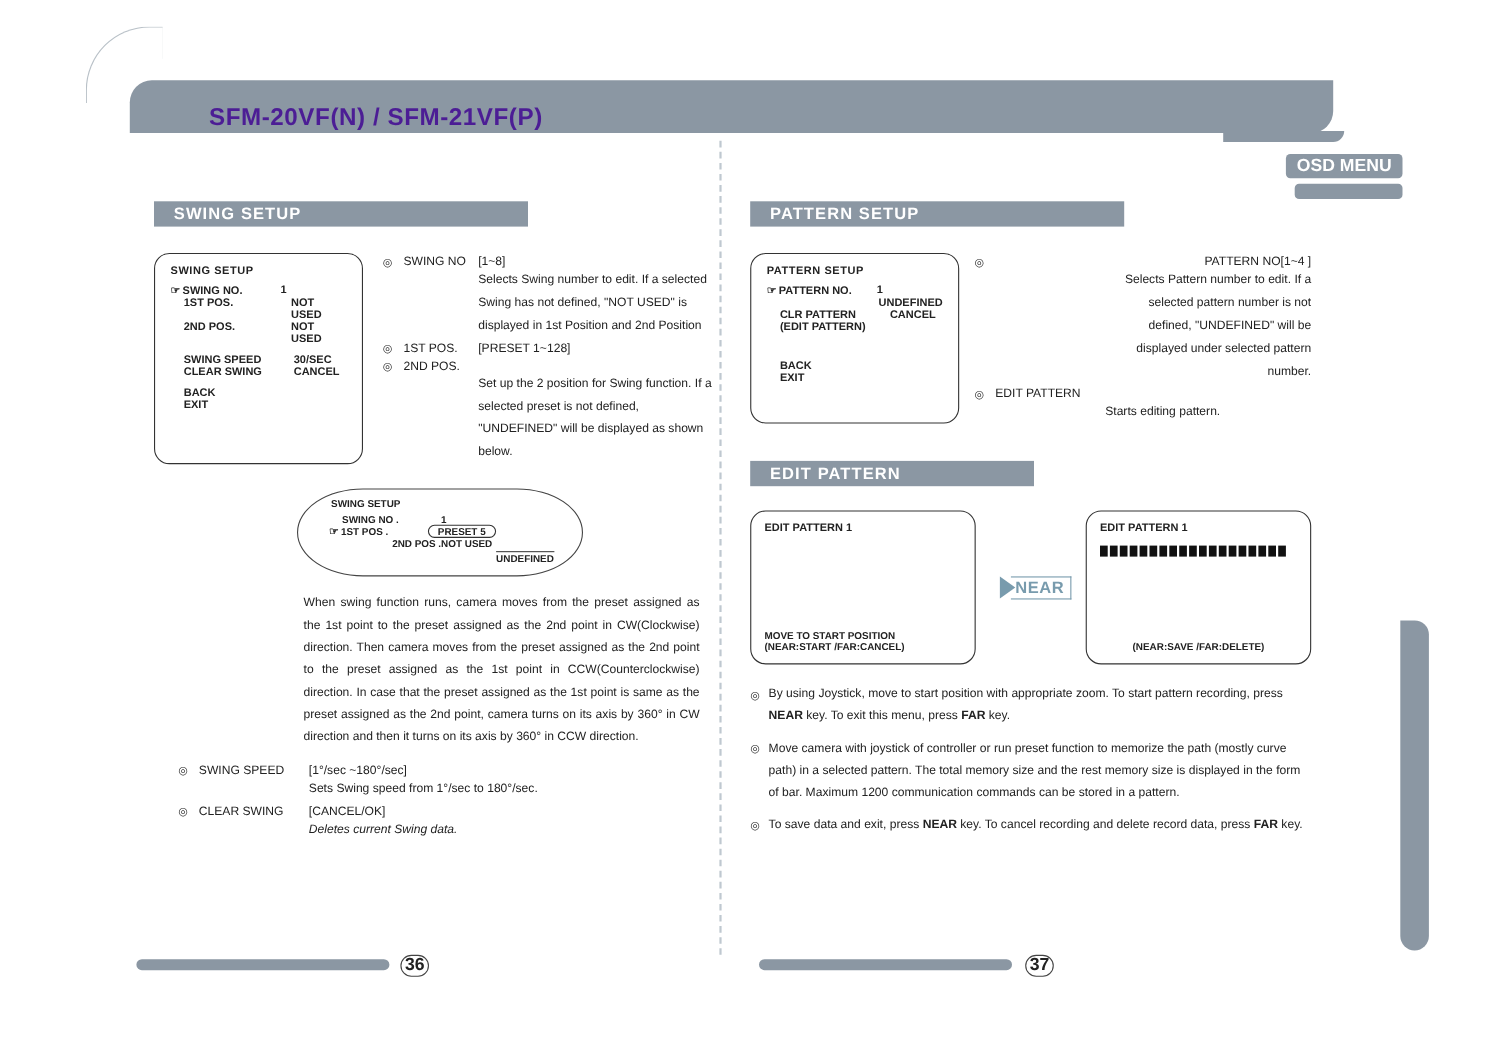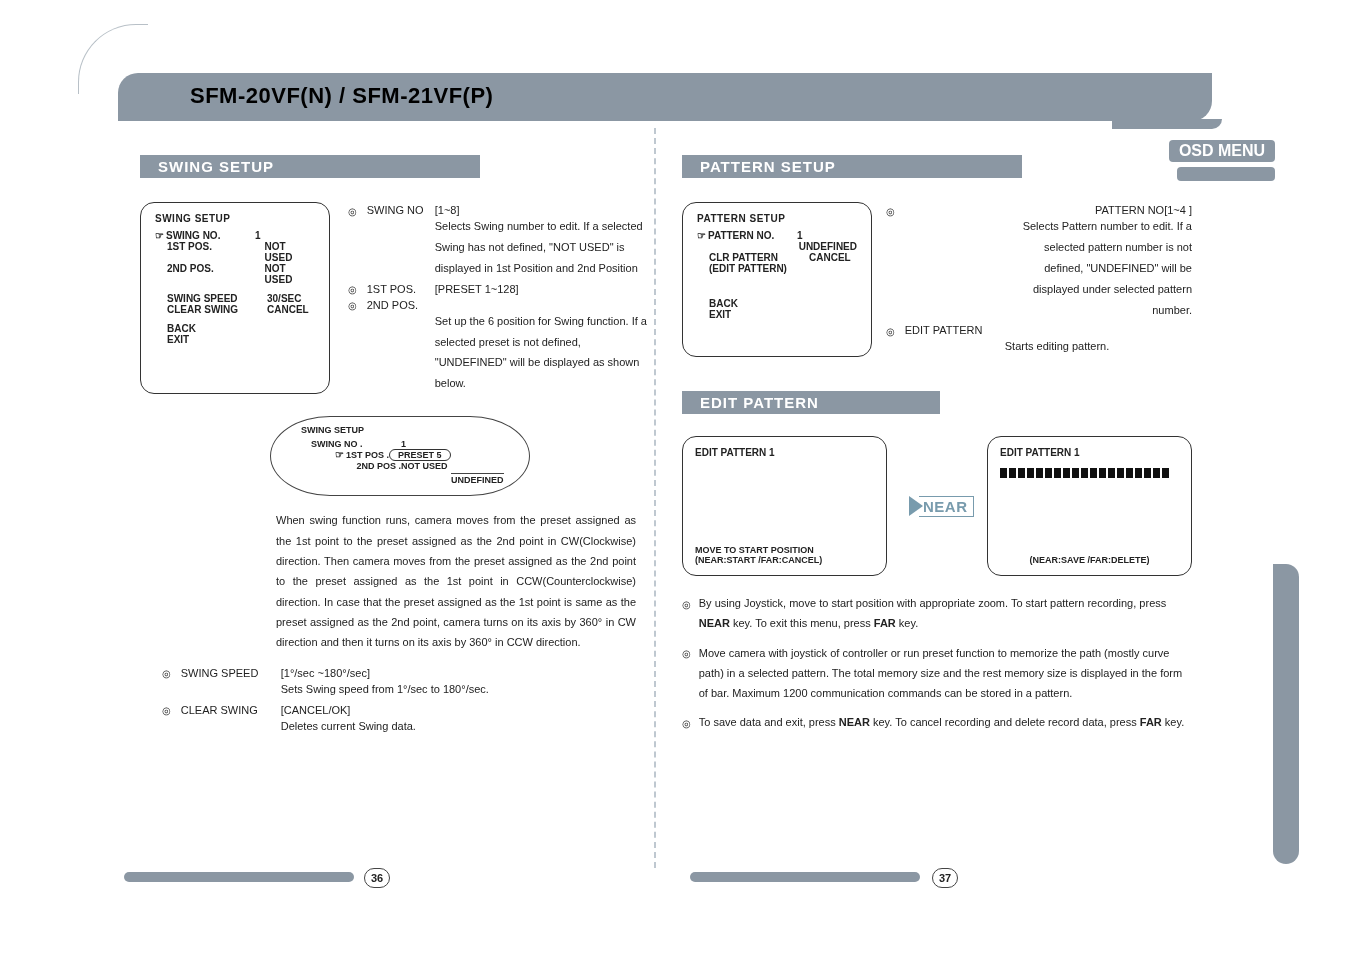--- a/index.html
+++ b/index.html
@@ -1,45 +1,45 @@
 <!DOCTYPE html>
 <html><head>
 <meta charset="utf-8">
 <style>
 *{margin:0;padding:0;box-sizing:border-box}
 body{background:#fff;font-family:Arial,Helvetica,sans-serif;font-size:11px;color:#222;width:1351px;height:954px;overflow:hidden;position:relative}
 .corner-tl{position:absolute;left:78px;top:24px;width:70px;height:70px;border-left:1px solid #b8c0c7;border-top:1px solid #b8c0c7;border-top-left-radius:58px}
 .hdr-bar{position:absolute;left:118px;top:73px;width:1094px;height:48px;background:#8b97a3;border-top-left-radius:20px;border-bottom-right-radius:20px}
 .hdr-bar::after{content:"";position:absolute;right:-10px;bottom:-8px;width:110px;height:10px;background:#8b97a3;border-radius:0 0 14px 0}
-.hdr-title{color:#000000;font-size:22px;font-weight:bold;padding:10px 0 0 72px;letter-spacing:.5px}
+.hdr-title{color:#4c1d95;font-size:22px;font-weight:bold;padding:21px 0 0 72px;letter-spacing:.5px}
 .osd-lbl{position:absolute;right:76px;top:140px;width:106px;height:22px;background:#8b97a3;color:#fff;font-weight:bold;font-size:16px;text-align:center;line-height:22px;border-radius:4px}
 .osd-stub{position:absolute;right:76px;top:167px;width:98px;height:14px;background:#8b97a3;border-radius:4px}
 .divider{position:absolute;left:654px;top:128px;height:740px;border-left:2px dashed #bfc8d0}
-.col{position:absolute;top:155px;width:510px}
+.col{position:absolute;top:183px;width:510px}
 .col-l{left:140px}
 .col-r{left:682px}
 .sec-title{display:inline-block;background:#8b97a3;color:#fff;font-weight:bold;font-size:15px;padding:3px 18px 3px 18px;letter-spacing:1px;min-width:340px}
 .sec-title.short{min-width:258px}
 .menu-box{border:1px solid #333;border-radius:14px;padding:10px 14px;width:190px;font-size:10px;margin-top:24px}
 .menu-box .mtitle{font-weight:bold;letter-spacing:.5px;margin-bottom:6px;font-size:10px}
 .menu-row{display:flex;justify-content:flex-start}
 .menu-row .k{width:100px;font-weight:bold}
 .menu-row .v{font-weight:bold}
 .menu-spacer{height:8px}
 .mrow.ind{padding-left:12px}
 .pointer::before{content:"☞";margin-right:2px;font-weight:bold;font-size:10px}
 .bulleted{display:flex;gap:10px;margin-top:4px}
 .bulleted .marker::before{content:"◎";font-size:10px;position:relative;top:.5px}
 .bulleted .key{width:90px;display:inline-block}
 .desc{line-height:1.9}
 .para{line-height:1.85;text-align:justify;margin-top:14px}
 .callout{position:relative;margin:22px 0 6px 130px;width:260px;border:1px solid #444;border-radius:60px/40px;padding:8px 20px 10px 30px;font-size:9px}
 .callout .ct{font-weight:bold;margin-bottom:4px;font-size:9px}
 .callout .pill{display:inline-block;border:1px solid #333;border-radius:10px;padding:0 8px;font-weight:bold;font-size:9px}
-.page-num{position:absolute;bottom:66px;width:26px;height:20px;border:1px solid #444;border-radius:12px;text-align:center;font-weight:bold;font-size:11px;line-height:18px}
+.page-num{position:absolute;bottom:66px;width:26px;height:20px;border:1px solid #444;border-radius:12px;text-align:center;font-weight:bold;font-size:16px;line-height:18px}
 .page-num-l{left:364px}
 .page-num-r{left:932px}
 .page-bar{position:absolute;bottom:72px;height:10px;width:230px;background:#8b97a3}
 .page-bar-l{left:124px;border-radius:5px 5px 5px 5px}
 .page-bar-r{left:690px;border-radius:5px}
 .right-pill{position:absolute;right:52px;bottom:90px;width:26px;height:300px;background:#8b97a3;border-radius:0 14px 14px 14px}
 .edit-boxes{display:flex;gap:22px;align-items:center;margin-top:22px}
 .edit-panel{width:210px;height:140px;border:1px solid #333;border-radius:14px;padding:10px 12px;font-size:9.5px;font-weight:bold;display:flex;flex-direction:column;position:relative}
 .edit-panel .etitle{font-size:10px;margin-bottom:6px}
 .edit-panel .body{flex:1}
@@ -120,35 +120,35 @@
         <div class="bulleted">
           <span class="marker"></span>
           <div style="flex: 1 1 0%;">
             <div><span class="key" style="width: 68px;">1ST POS.</span><span>[PRESET 1~128]</span></div>
           </div>
         </div>
         <div class="bulleted">
           <span class="marker"></span>
           <div style="flex: 1 1 0%;">
             <div><span class="key" style="width: 68px;">2ND POS.</span><span></span></div>
-            <div class="desc" style="margin-left: 68px;">Set up the 6 position for Swing function. If a selected preset is not defined, "UNDEFINED" will be displayed as shown below.</div>
+            <div class="desc" style="margin-left: 68px;">Set up the 2 position for Swing function. If a selected preset is not defined, "UNDEFINED" will be displayed as shown below.</div>
           </div>
         </div>
       </div>
   </div>
 
   <div class="callout">
     <div class="ct">SWING SETUP</div>
     <div id="callout-rows">
         <div style="display: flex; font-weight: bold;">
           <span style="width: 90px; margin-left: 10px;">SWING NO .</span>
           <span>1</span>
         </div>
         <div style="display: flex; font-weight: bold;">
-          <span class="pointer" style="width: 90px; margin-left: -2px; text-align: right;">1ST POS .</span>
+          <span class="pointer" style="width: 90px; margin-left: -2px;">1ST POS .</span>
           <span class="pill">PRESET   5</span>
         </div>
         <div style="display: flex; font-weight: bold; text-align: right;">
           <span style="width: 90px; margin-left: 10px;">2ND POS .</span>
           <span>NOT USED</span>
         </div>
       </div>
     <div style="display:flex">
         <span style="width:150px"></span>
         <span style="font-weight:bold;font-size:9px;border-top:1px solid #444;padding-top:1px;margin-top:2px">UNDEFINED</span>
@@ -162,21 +162,21 @@
         <span class="marker"></span>
         <div style="flex: 1 1 0%;">
           <div><span class="key" style="width: 100px;">SWING SPEED</span><span>[1°/sec ~180°/sec]</span></div>
           <div class="desc" style="margin-left: 100px;">Sets Swing speed from 1°/sec to 180°/sec.</div>
         </div>
       </div>
       <div class="bulleted">
         <span class="marker"></span>
         <div style="flex: 1 1 0%;">
           <div><span class="key" style="width: 100px;">CLEAR SWING</span><span>[CANCEL/OK]</span></div>
-          <div class="desc" style="margin-left: 100px;">Deletes current Swing data.</div>
+          <div class="desc" style="margin-left: 100px; font-style: italic;">Deletes current Swing data.</div>
         </div>
       </div>
     </div>
 </div>
 
 <div class="col col-r">
   <div class="sec-title">PATTERN SETUP</div>
 
   <div class="right-block">
     <div class="menu-box">

